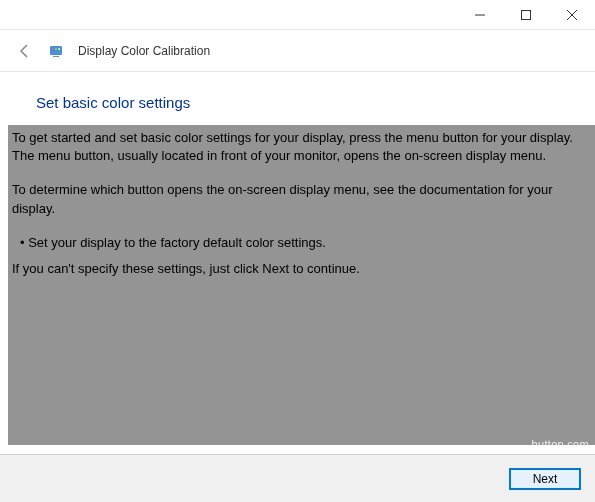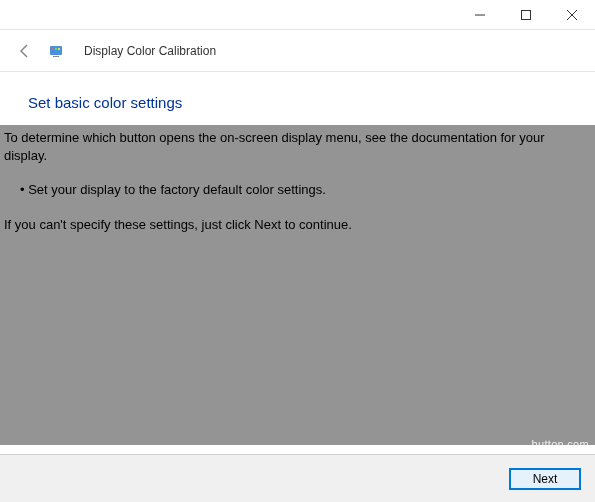--- a/index.html
+++ b/index.html
@@ -41,24 +41,23 @@
     display: flex; align-items: center; justify-content: center;
     color: #666;
   }
   .app-icon {
     width: 16px; height: 16px;
     display: flex; align-items: center; justify-content: center;
   }
   .app-title {
     font-size: 12px;
     color: #333;
-    margin-left: 6px;
   }
   .content {
-    padding: 22px 0 0 0;
+    padding: 22px 0 0 8px;
   }
   .page-heading {
     color: #003399;
     font-size: 15px;
     font-weight: 400;
     padding: 0 28px 14px 28px;
   }
   .body-text {
     background: #949494;
     color: #000;
@@ -144,22 +143,23 @@
       <circle cx="8" cy="6" r="1" fill="#55ff55"></circle>
       <circle cx="11" cy="6" r="1" fill="#ffff55"></circle>
     </svg>
   </div>
   <div class="app-title">Display Color Calibration</div>
 </div>
 
 <div class="content">
   <div class="page-heading">Set basic color settings</div>
   <div class="body-text">
+    <p>To get started and set basic color settings for your display, press the menu button for your display. The menu button, usually located in front of your monitor, opens the on-screen display menu.</p>
     <p>To determine which button opens the on-screen display menu, see the documentation for your display.</p>
-    <p style="margin:16px">• Set your display to the factory default color settings.</p>
+    <p style="margin:8px">• Set your display to the factory default color settings.</p>
     <p>If you can't specify these settings,  just click Next to continue.</p>
   </div>
 </div>
 
 <div class="watermark">button.com</div>
 
 <div class="footer">
   <div class="btn primary">Next</div>
 </div>
 

